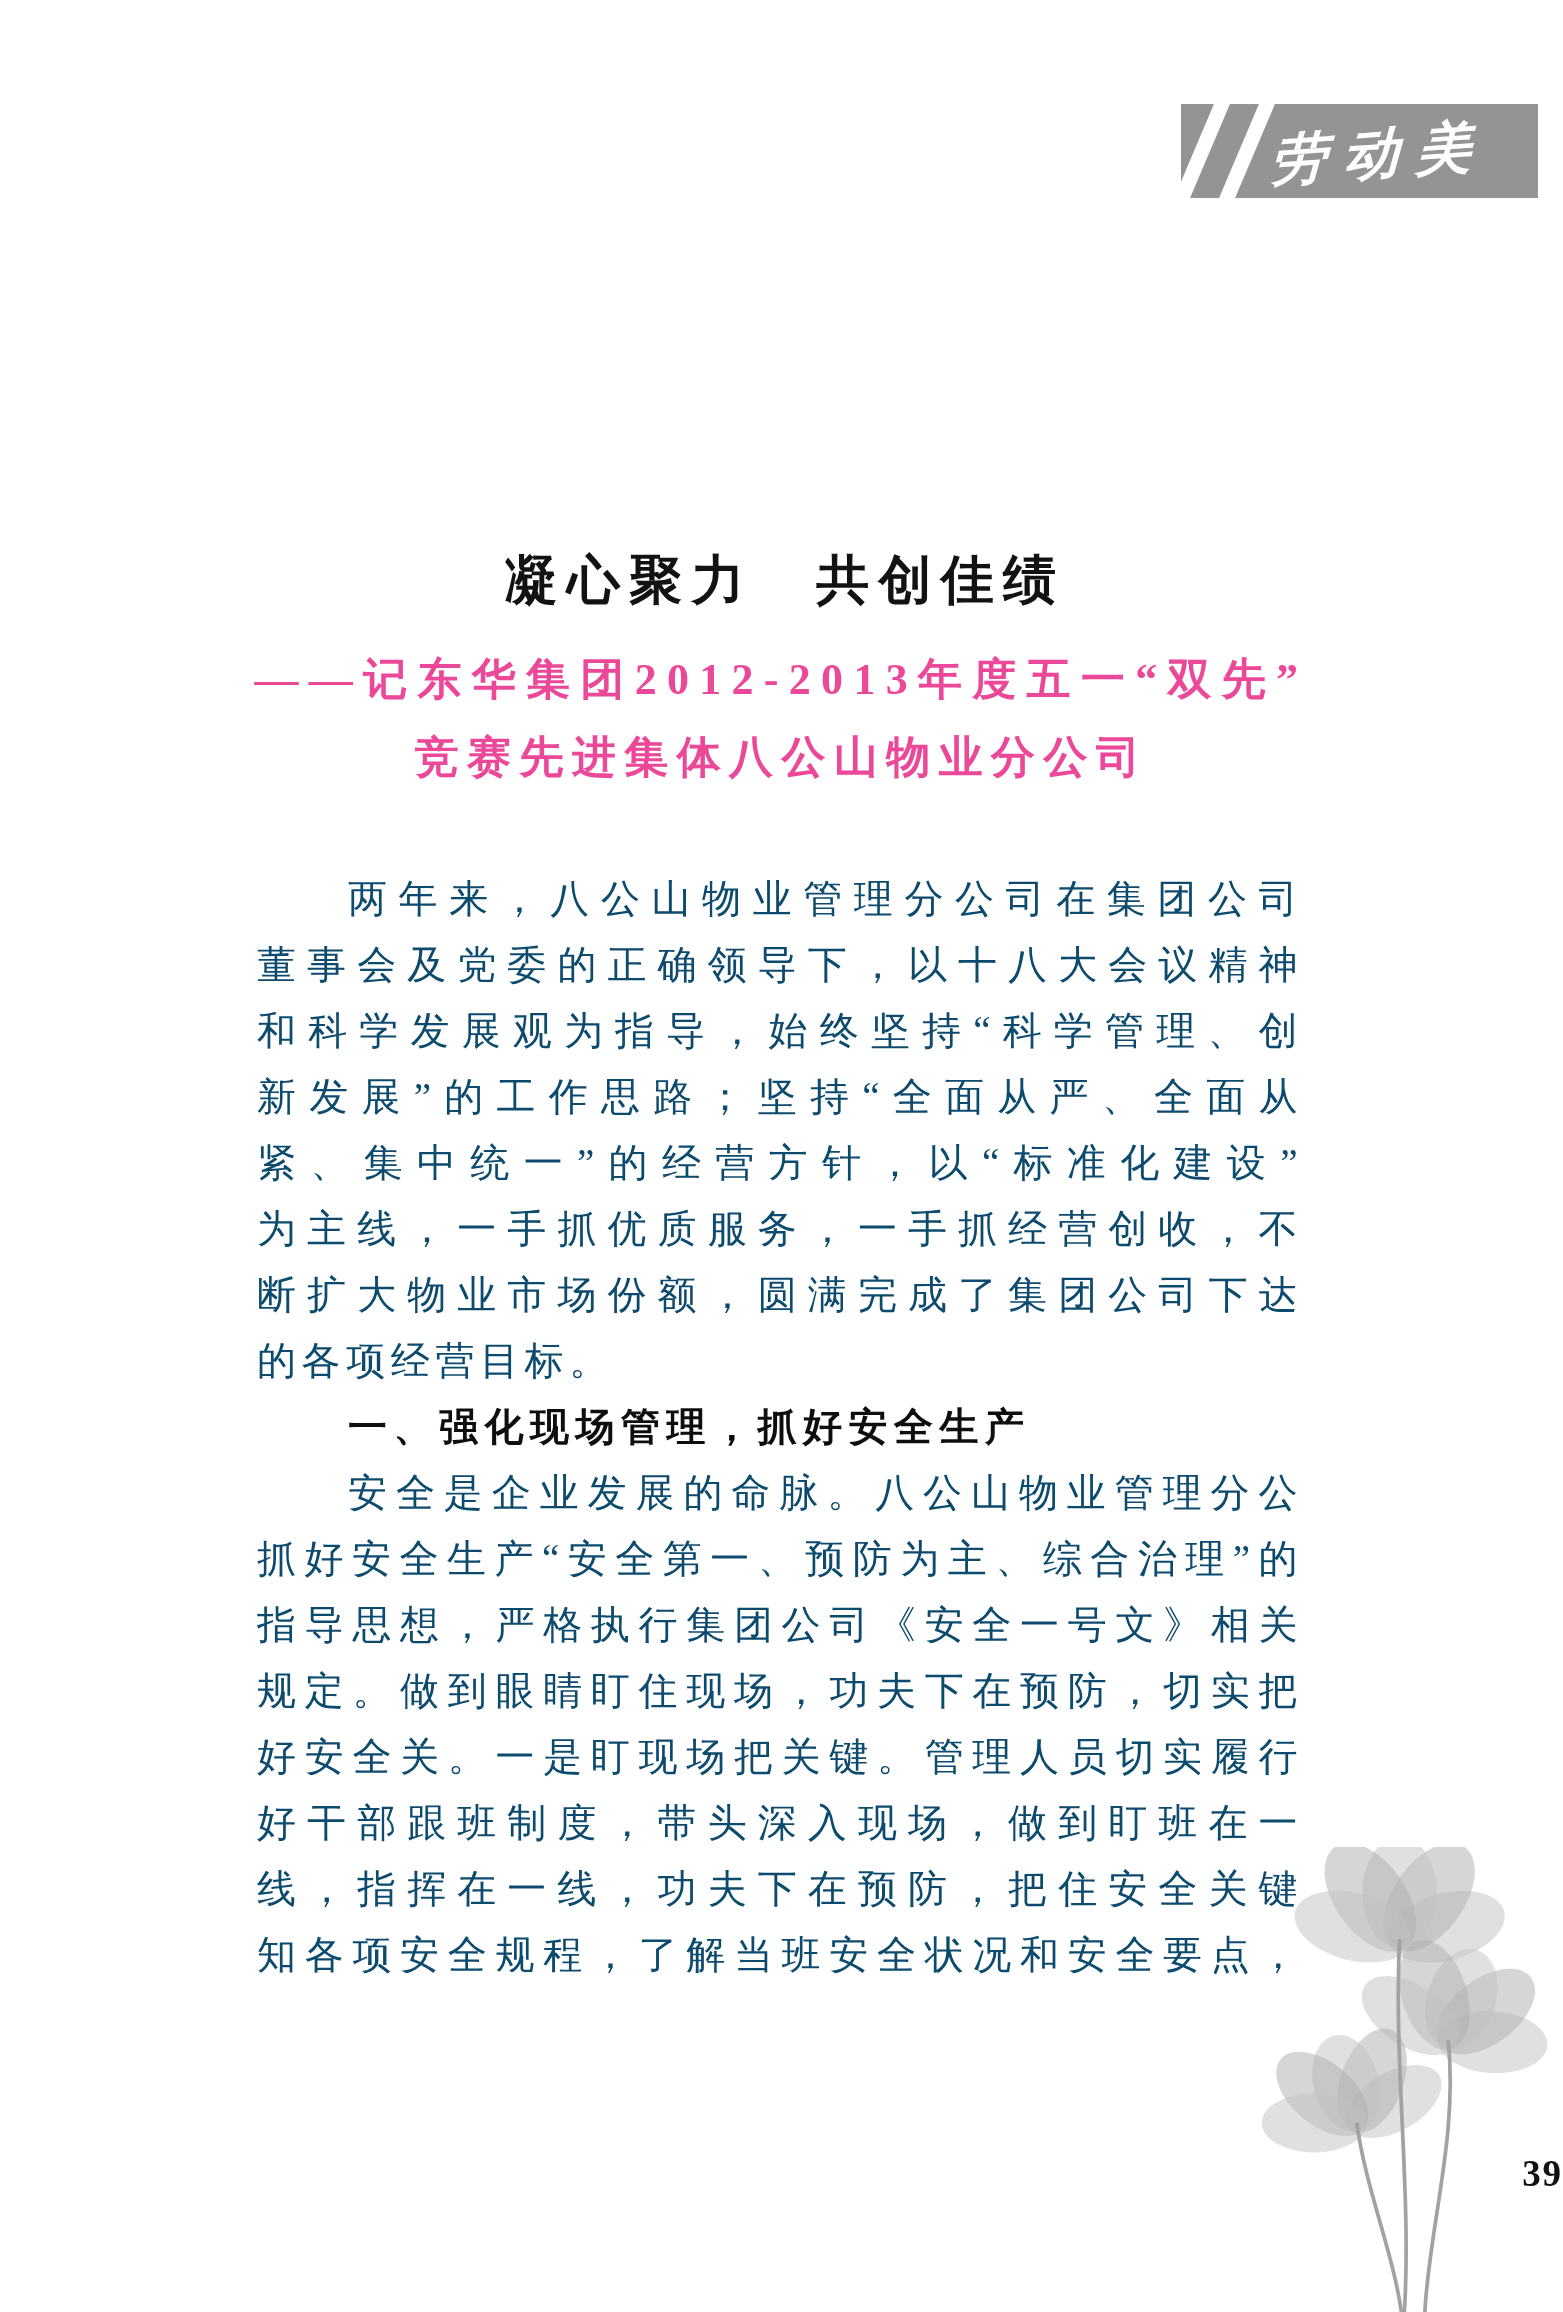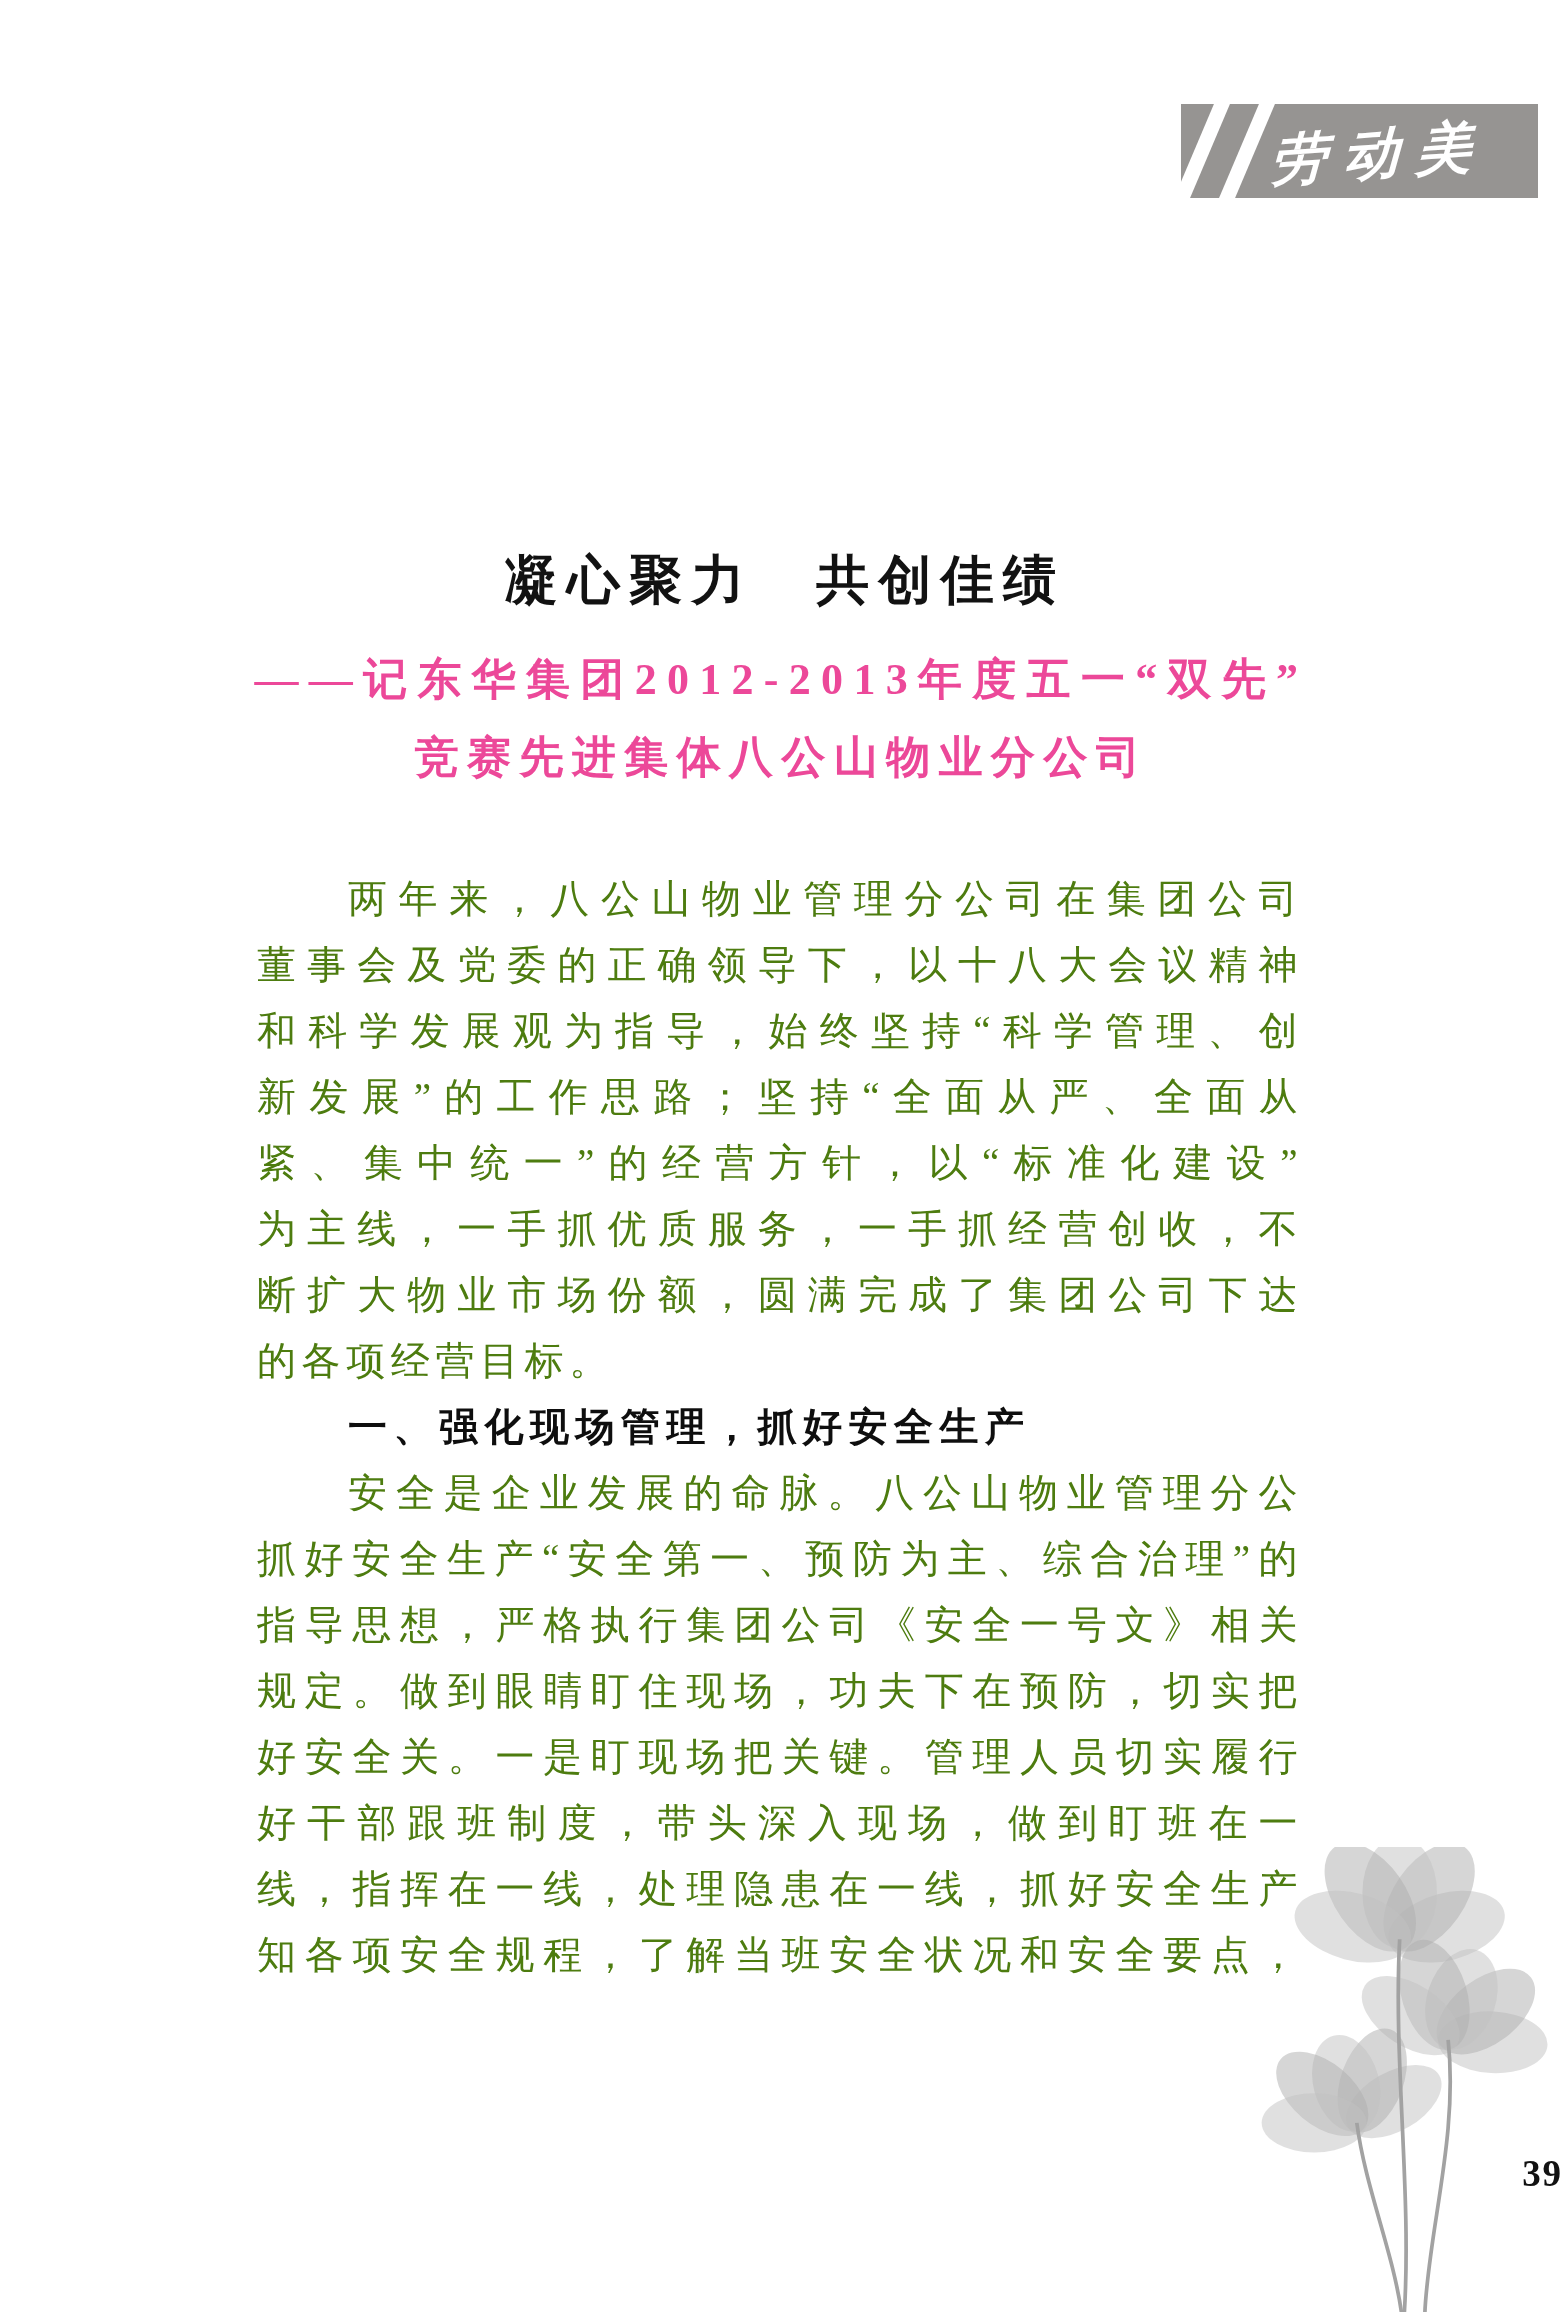--- a/index.html
+++ b/index.html
@@ -78,21 +78,21 @@
     position: absolute;
     left: 257px; top: 866px;
     width: 1048px;
     z-index: 2;
   }
   .bline {
     height: 66px;
     line-height: 66px;
     font-size: 39px;
     letter-spacing: 7.5px;
-    color: #4d7c0f;
+    color: #0c4a6e;
     text-align: justify;
     text-align-last: justify;
     white-space: nowrap;
   }
   .bline.indent { padding-left: 91px; }
   .bline.end { text-align: left; text-align-last: left; letter-spacing: 5.6px; }
   .bline.heading {
     font-weight: bold;
     color: #0e0e0e;
     text-align: left;
@@ -180,20 +180,20 @@
       <div class="bline">为主线，一手抓优质服务，一手抓经营创收，不</div>
       <div class="bline">断扩大物业市场份额，圆满完成了集团公司下达</div>
       <div class="bline end">的各项经营目标。</div>
       <div class="bline heading">一、强化现场管理，抓好安全生产</div>
       <div class="bline indent">安全是企业发展的命脉。八公山物业管理分公</div>
       <div class="bline">抓好安全生产“安全第一、预防为主、综合治理”的</div>
       <div class="bline">指导思想，严格执行集团公司《安全一号文》相关</div>
       <div class="bline">规定。做到眼睛盯住现场，功夫下在预防，切实把</div>
       <div class="bline">好安全关。一是盯现场把关键。管理人员切实履行</div>
       <div class="bline">好干部跟班制度，带头深入现场，做到盯班在一</div>
-      <div class="bline">线，指挥在一线，处理隐患在一线，抓好安全生产</div>
+      <div class="bline">线，指挥在一线，功夫下在预防，把住安全关键</div>
       <div class="bline">知各项安全规程，了解当班安全状况和安全要点，</div>
     </div>
 
   <div class="page-number">39</div>
 
 </div>
 
 
 </body></html>

